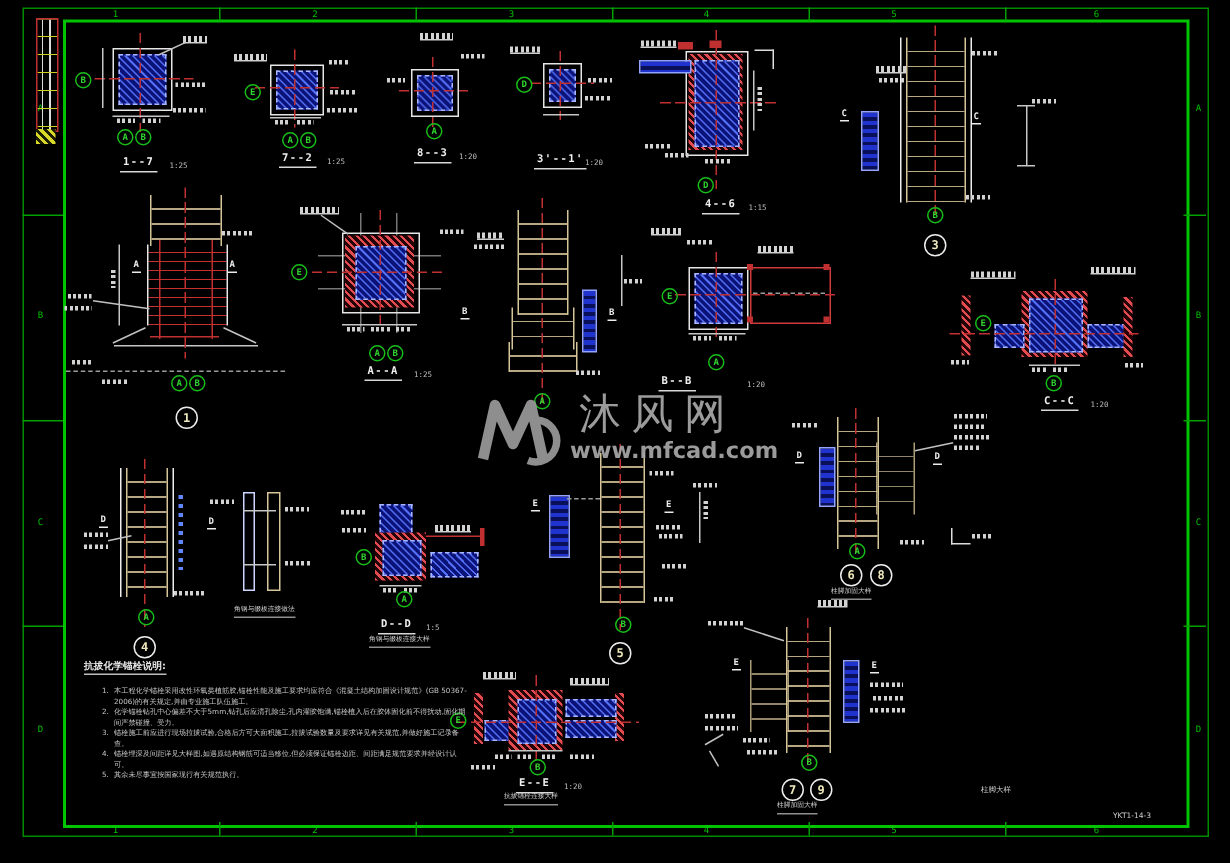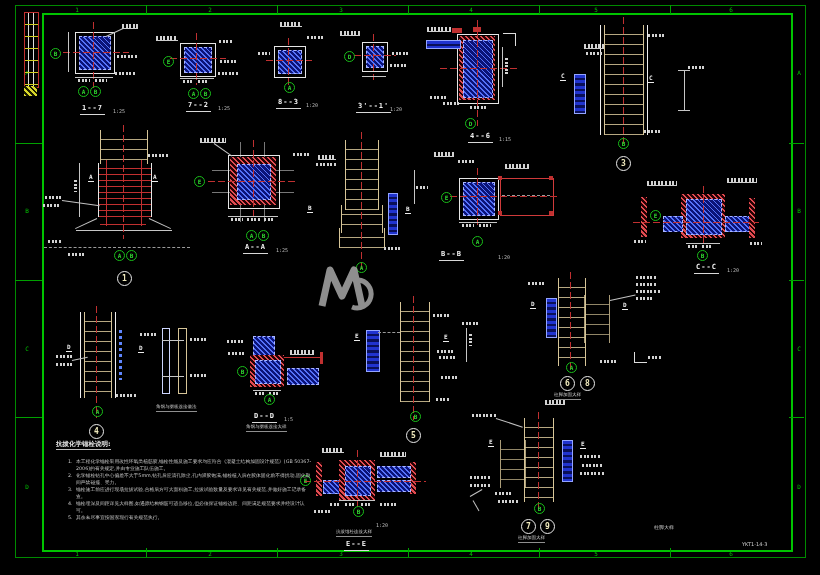--- a/index.html
+++ b/index.html
@@ -404,21 +404,21 @@
   <div class="abs gc" style="left:300px;top:475px">E</div>
   <div class="abs sm smu" style="left:322px;top:448px;width:22px"></div>
   <div class="abs sm smu" style="left:380px;top:452px;width:26px"></div>
   <div class="abs dl" style="left:339px;top:500px;width:36px;height:1px"></div>
   <div class="abs sm" style="left:330px;top:503px;width:11px"></div>
   <div class="abs sm" style="left:345px;top:503px;width:11px"></div>
   <div class="abs sm" style="left:361px;top:503px;width:11px"></div>
   <div class="abs sm" style="left:380px;top:503px;width:16px"></div>
   <div class="abs sm" style="left:314px;top:510px;width:16px"></div>
   <div class="abs gc" style="left:353px;top:506px">B</div>
-  <div class="abs ttl" style="left:344px;top:540px">E--E</div>
+  <div class="abs ttl" style="left:344px;top:518px">E--E</div>
   <div class="abs scl" style="left:376px;top:522px">1:20</div>
   <div class="abs cap" style="left:336px;top:529px">抗拔锚栓连接大样</div>
 
   <div class="abs nt-title" style="left:56px;top:440px">抗拔化学锚栓说明:</div>
   <div class="abs" style="left:68px;top:458px;width:246px">
     <div class="nt-item">
         <span class="nt-num">1.</span>
         <span>本工程化学锚栓采用改性环氧类植筋胶,锚栓性能及施工要求均应符合《混凝土结构加固设计规范》(GB 50367-2006)的有关规定,并由专业施工队伍施工。</span>
       </div>
     <div class="nt-item">
@@ -437,18 +437,20 @@
         <span class="nt-num">5.</span>
         <span>其余未尽事宜按国家现行有关规范执行。</span>
       </div>
   </div>
 
   <div id="wm" class="abs" style="left:318px;top:256px;width:210px;height:62px">
     <svg class="abs" style="left:0;top:4px" width="62" height="54" viewBox="0 0 62 54">
       <path d="M4 46 L12 10 L24 36 L36 10 L44 46" fill="none" stroke="#9b9b9b" stroke-width="7" stroke-linejoin="round"></path>
       <path d="M40 20 a14 14 0 1 1 -6 27" fill="none" stroke="#9b9b9b" stroke-width="5"></path>
     </svg>
+    <div class="abs wm-name" style="left:68px;top:4px">沐风网</div>
+    <div class="abs wm-url" style="left:62px;top:36px">www.mfcad.com</div>
   </div>
 
   <div class="abs tb" style="left:654px;top:524px">柱脚大样</div>
   <div class="abs tb" style="left:742px;top:541px">YKT1-14-3</div>
 
 </div>
 
 </body></html>

